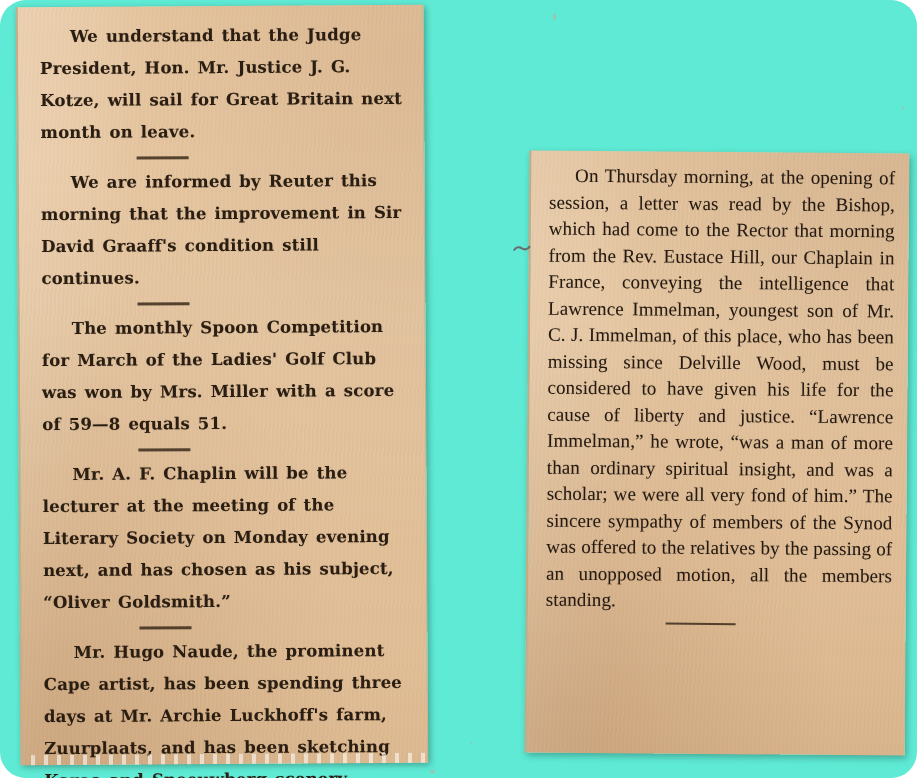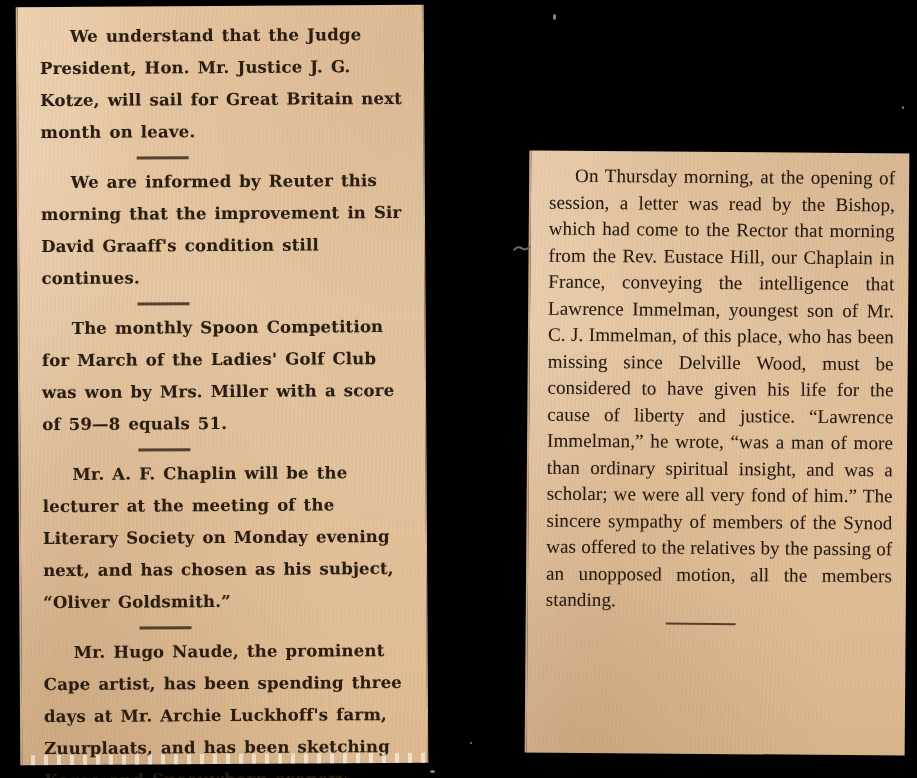--- a/index.html
+++ b/index.html
@@ -12,21 +12,22 @@
     height: 778px;
     overflow: hidden;
     font-family: "Liberation Serif", serif;
     position: relative;
   }
 
   
   #scan {
     position: absolute;
     inset: 0;
-    background: #000000;
+    background: #5eead4;
+    border-radius: 26px;
   }
 
   
   .clipping {
     position: absolute;
     box-sizing: border-box;
     background: #e9c9a4;
     color: #241a12;
   }
 

